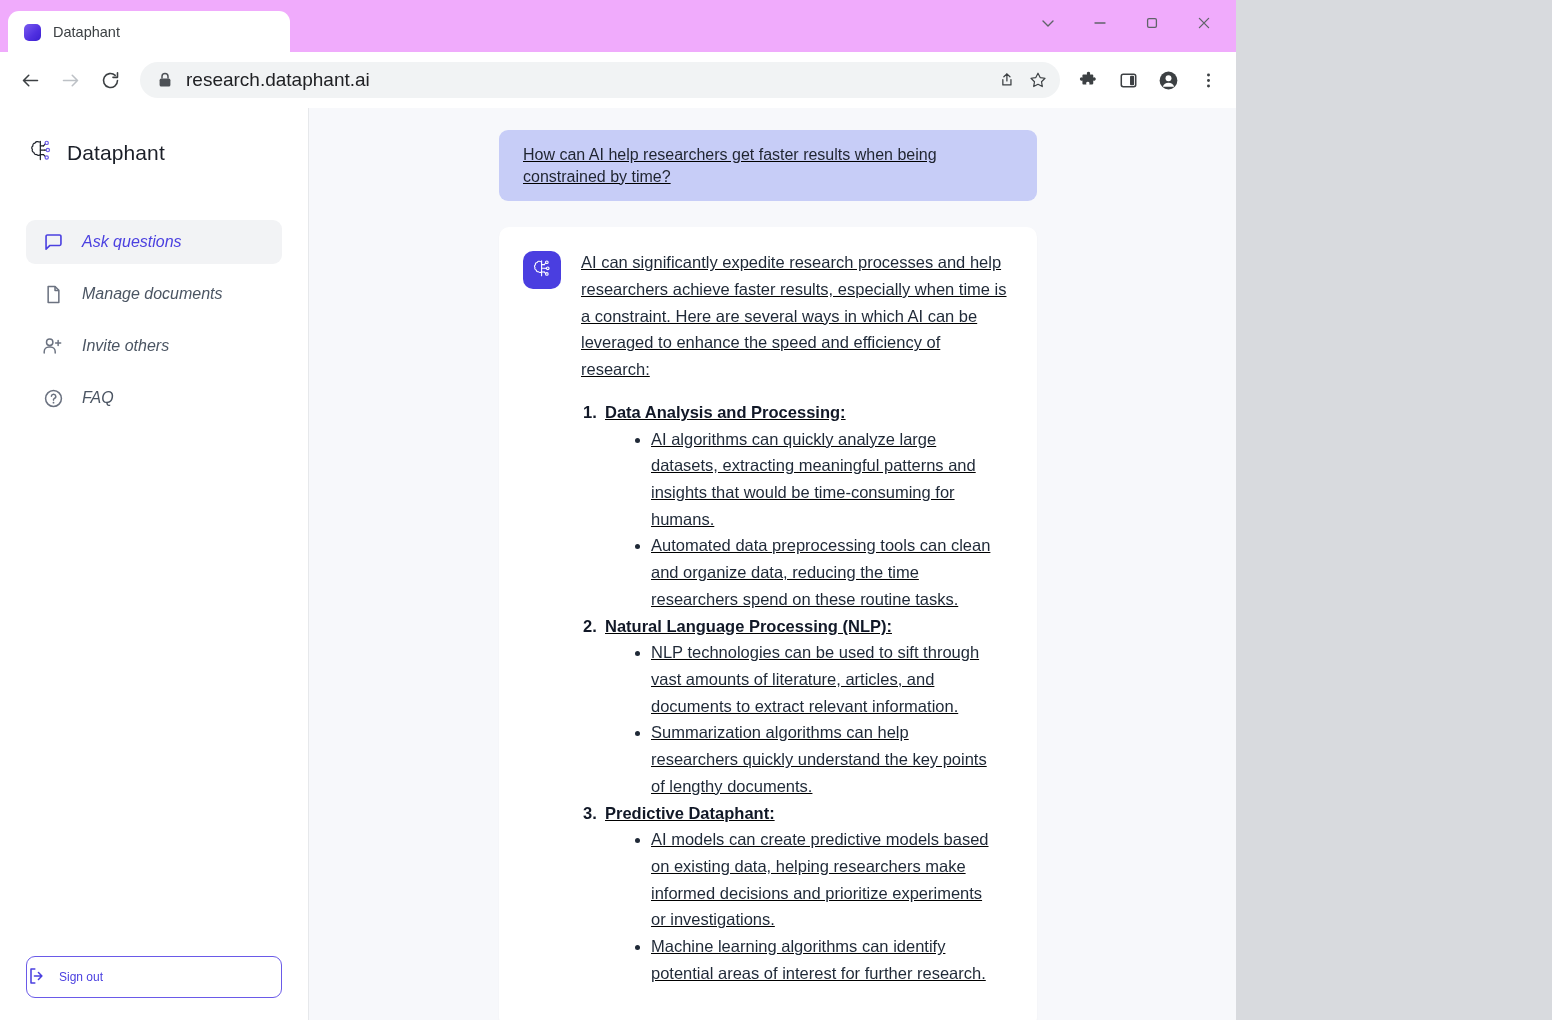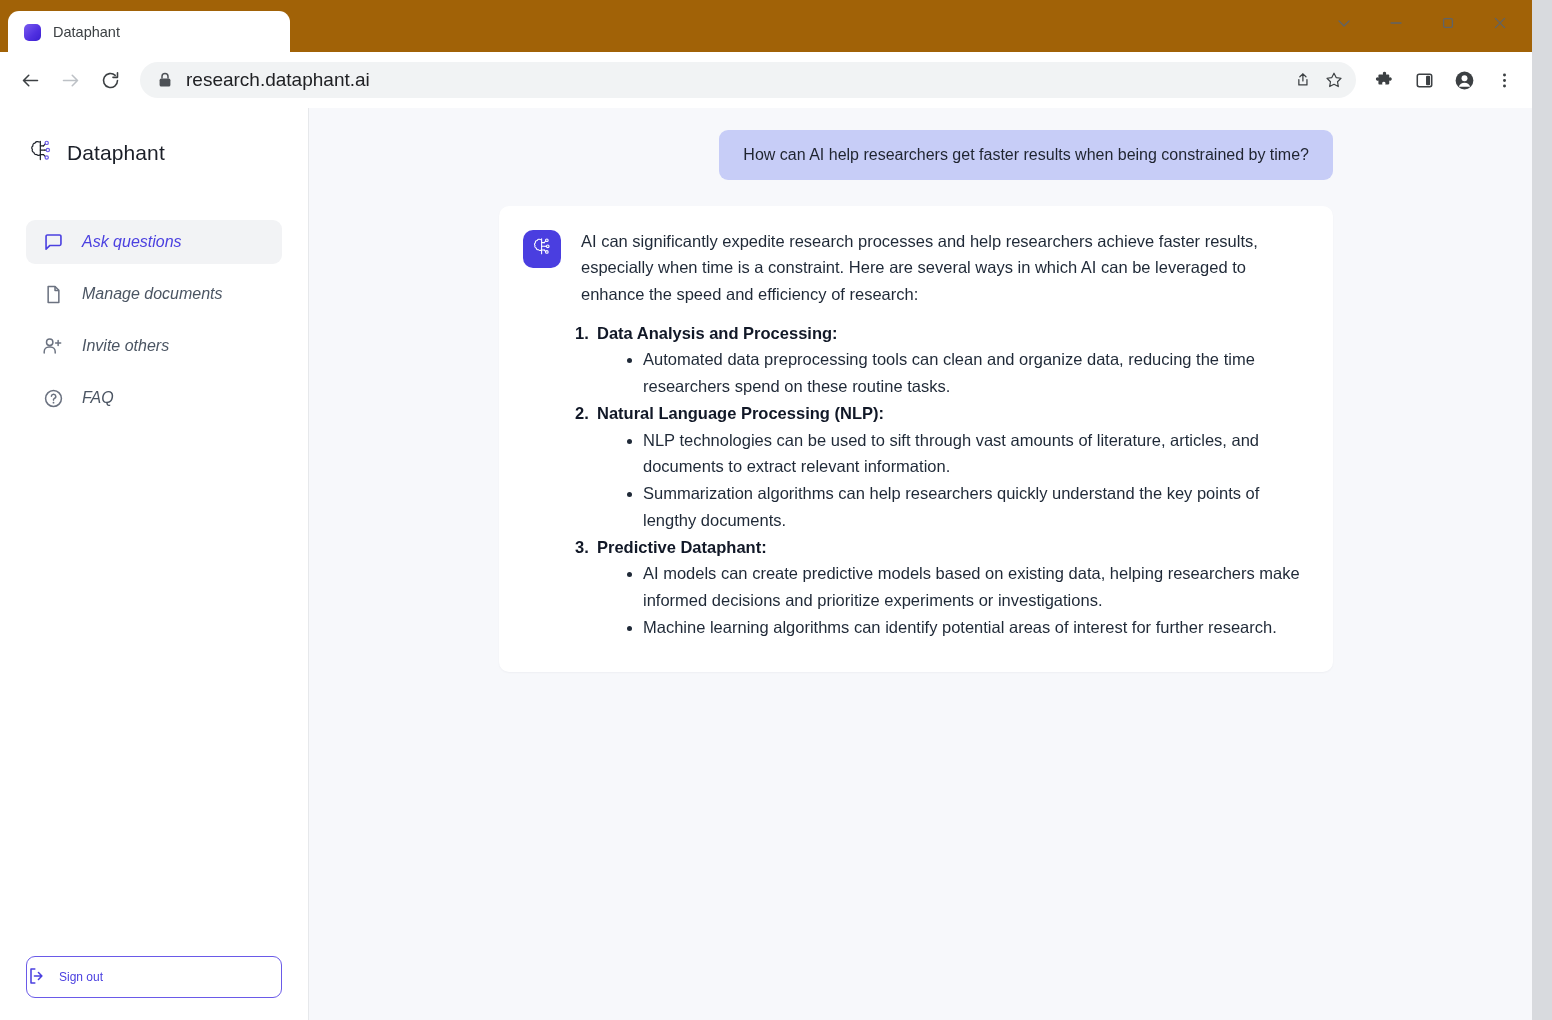--- a/index.html
+++ b/index.html
@@ -7,25 +7,25 @@
   html, body {
     width: 1552px;
     height: 1020px;
     font-family: "Liberation Sans", sans-serif;
     background: #d8dade;
     overflow: hidden;
   }
 
   
   .browser {
-    width: 1532px;
+    width: 1236px;
     height: 1020px;
     display: flex;
     flex-direction: column;
-    background: #a16207;
+    background: #f0abfc;
   }
 
   .tabstrip {
     height: 52px;
     position: relative;
     display: flex;
     align-items: flex-end;
     padding-left: 8px;
     flex: 0 0 52px;
   }
@@ -203,20 +203,21 @@
   }
 
   
   .main {
     flex: 1 1 auto;
     background: #f7f8fb;
     display: flex;
     flex-direction: column;
     min-width: 0;
     position: relative;
+    text-decoration: underline;
   }
 
   .chat-scroll {
     flex: 1 1 auto;
     overflow: hidden;
     padding: 22px 199px 0 190px;
   }
 
   .q-row { display: flex; justify-content: flex-end; }
   .q-bubble {
@@ -257,21 +258,21 @@
     line-height: 1.62;
     min-width: 0;
   }
 
   .a-intro { margin-bottom: 12px; }
 
   ol.steps {
     list-style: none;
     counter-reset: stepctr;
     padding: 0;
-    margin: 8px;
+    margin: 16px;
   }
   ol.steps > li { counter-increment: stepctr; margin-bottom: 0; }
   ol.steps > li > .step-head {
     font-weight: bold;
     color: #111827;
     padding-left: 8px;
     position: relative;
   }
   ol.steps > li > .step-head::before {
     content: counter(stepctr) ".";
@@ -546,20 +547,21 @@
             </span>
           </div>
 
           <div class="a-body">
             <p class="a-intro">AI can significantly expedite research processes and help researchers achieve faster results, especially when time is a constraint. Here are several ways in which AI can be leveraged to enhance the speed and efficiency of research:</p>
 
             <ol class="steps">
               <li>
                 <div class="step-head">Data Analysis and Processing:</div>
                 <ul class="subs">
+                  <li>AI algorithms can quickly analyze large datasets, extracting meaningful patterns and insights that would be time-consuming for humans.</li>
                   <li>Automated data preprocessing tools can clean and organize data, reducing the time researchers spend on these routine tasks.</li>
                 </ul>
               </li>
               <li>
                 <div class="step-head">Natural Language Processing (NLP):</div>
                 <ul class="subs">
                   <li>NLP technologies can be used to sift through vast amounts of literature, articles, and documents to extract relevant information.</li>
                   <li>Summarization algorithms can help researchers quickly understand the key points of lengthy documents.</li>
                 </ul>
               </li>

